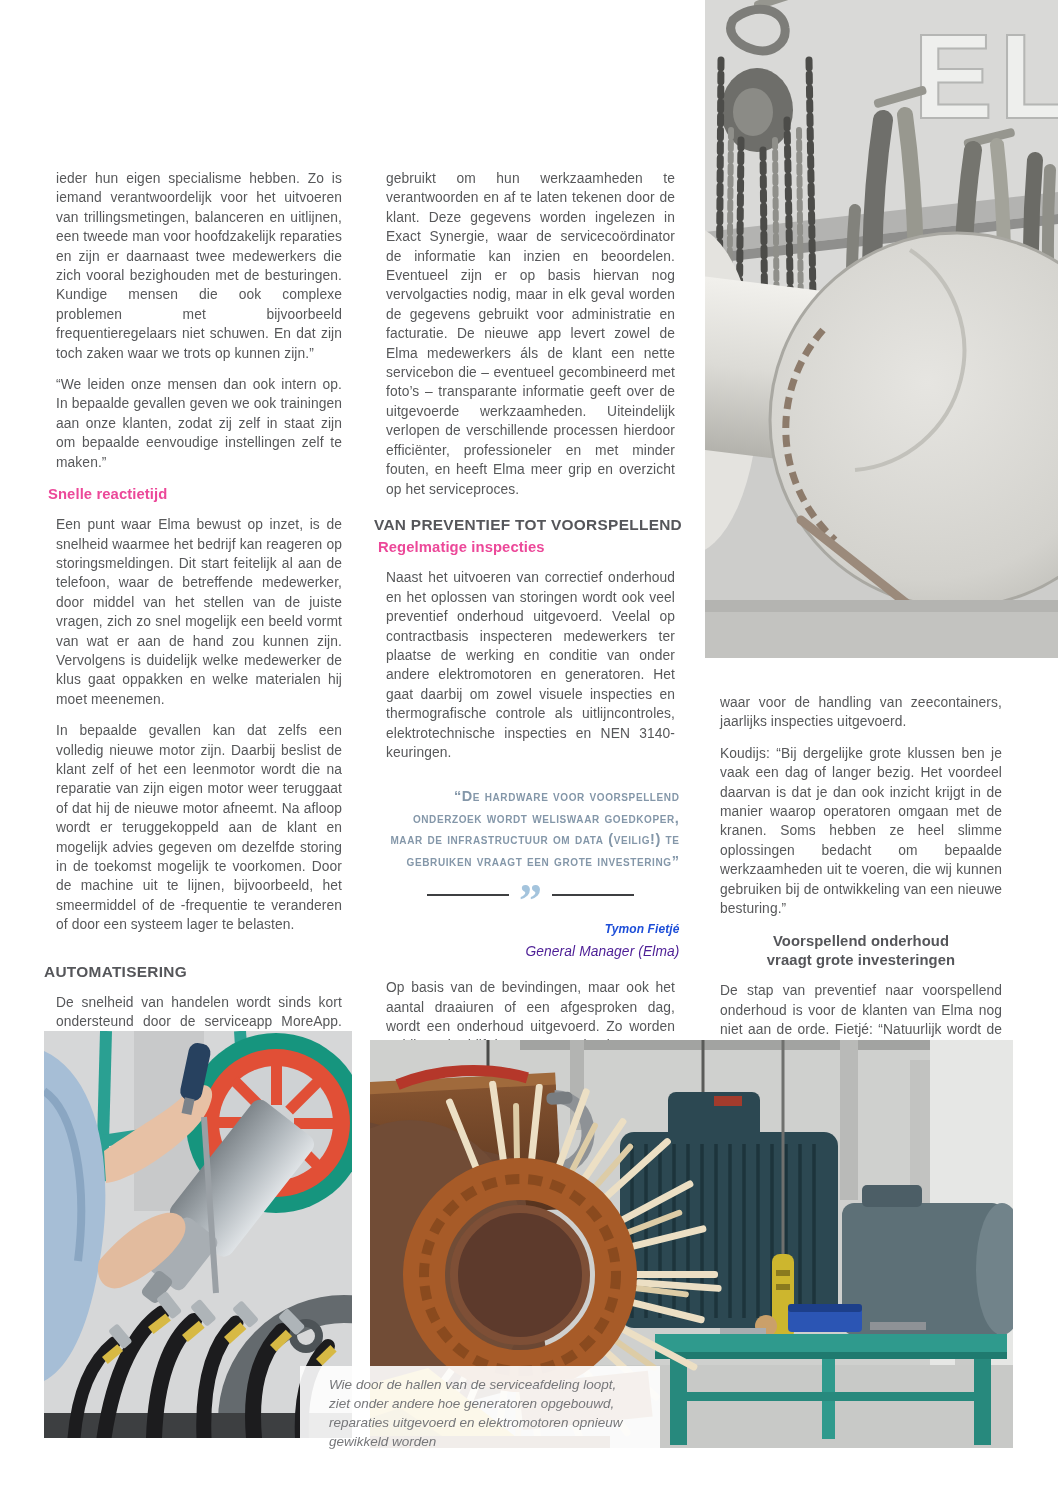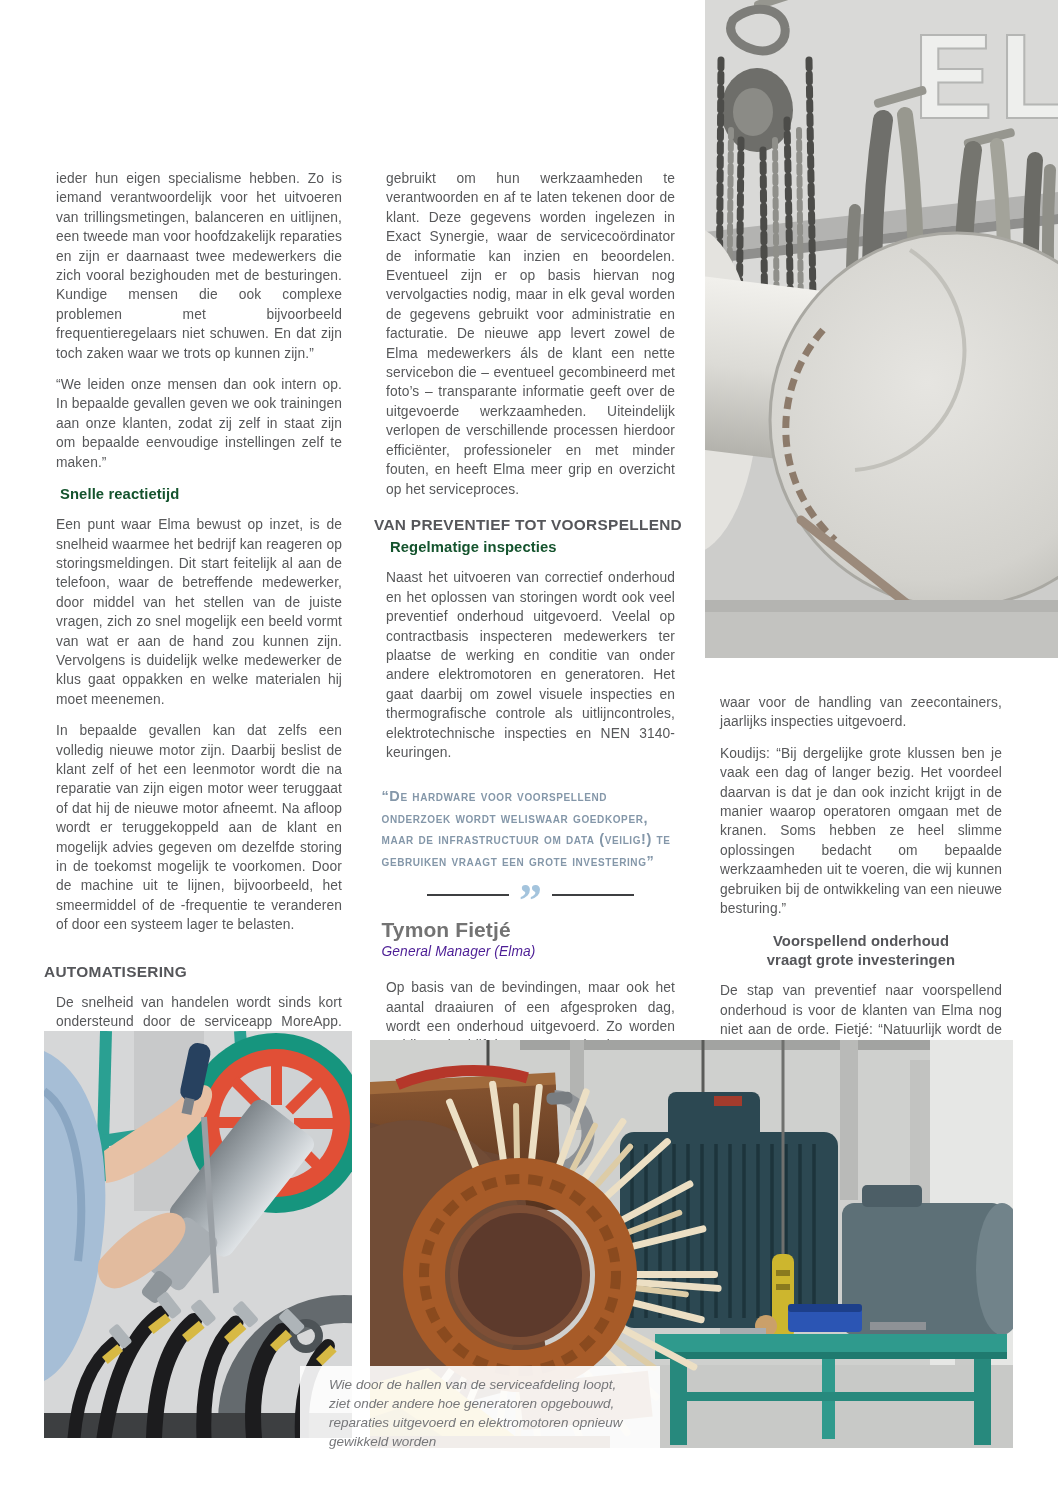--- a/index.html
+++ b/index.html
@@ -1,36 +1,36 @@
 <!DOCTYPE html>
 <html><head>
 <meta charset="utf-8">
 <style>
   html,body{margin:0;padding:0;background:#ffffff;}
   .page{position:relative;width:1058px;height:1496px;background:#ffffff;overflow:hidden;
         font-family:"Liberation Sans",sans-serif;color:#57585a;}
   .col{position:absolute;text-align:justify;font-size:13.8px;line-height:19.4px;
        letter-spacing:0.1px;color:#57585a;}
   .col p{margin:12px;}
-  .section-h{font-weight:bold;font-size:14.8px;color:#14532d;margin:13px 16px 3px;
+  .section-h{font-weight:bold;font-size:14.8px;color:#ec4899;margin:13px 4px 3px;
              text-align:left;line-height:18px;}
   .caps-h{font-weight:bold;font-size:15.4px;color:#55565a;margin:27px 0 11px;
           text-align:left;letter-spacing:0.3px;}
   .caps-h.tight{margin:16px 0 4px;}
   .two-line-h{font-weight:bold;font-size:14.8px;color:#55565a;margin:14px 0 3px;
               text-align:center;line-height:18.5px;}
   
-  .pullquote{margin:24px auto 17px;width:298px;text-align:left;}
+  .pullquote{margin:24px auto 17px;width:298px;text-align:right;}
   .pq-text{font-variant:small-caps;font-weight:bold;font-size:14.5px;line-height:21.5px;
            color:#8497a9;letter-spacing:0.6px;}
   .pq-divider{display:flex;align-items:center;justify-content:center;margin:10px 0 2px;height:26px;}
   .pq-line{width:82px;height:2px;background:#3e3f41;}
   .pq-glyph{font-size:46px;font-weight:bold;color:#a4c4dd;line-height:10px;margin:0 10px;
             position:relative;top:6px;font-family:"Liberation Serif",serif;}
-  .pq-name{font-weight:bold;font-size:21px;color:#737373;margin-top:12px;}
+  .pq-name{font-weight:bold;font-style:italic;font-size:12px;color:#1d4ed8;margin-top:12px;}
   .pq-role{font-style:italic;font-size:13.8px;color:#4c1d95;margin-top:2px;}
   .after-quote{margin-top:26px;}
   
   .photo{position:absolute;overflow:hidden;background:#cfcfcd;}
   .photo svg{display:block;}
   .caption-box{position:absolute;left:300px;top:1366px;width:360px;box-sizing:border-box;
                background:rgba(255,255,255,0.9);padding:9px 29px 10px;z-index:5;}
   .caption-text{font-style:italic;font-size:13.5px;line-height:19px;color:#76777a;text-align:left;}
   
   .footer{position:absolute;left:44px;top:1455px;width:970px;display:flex;

